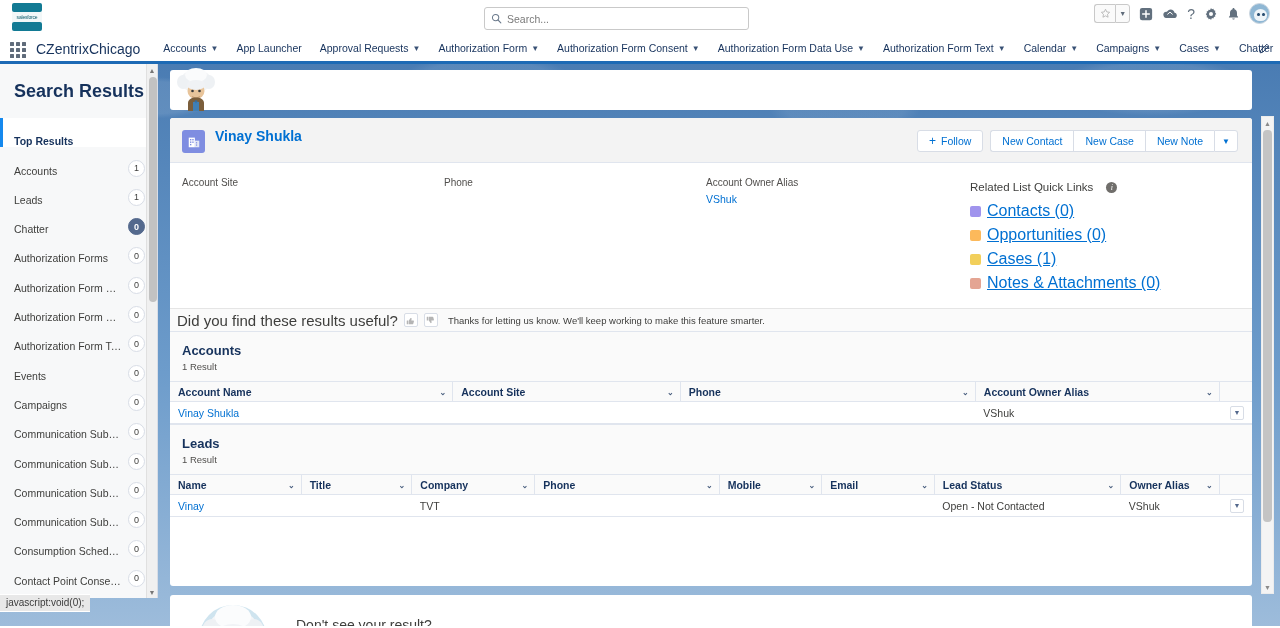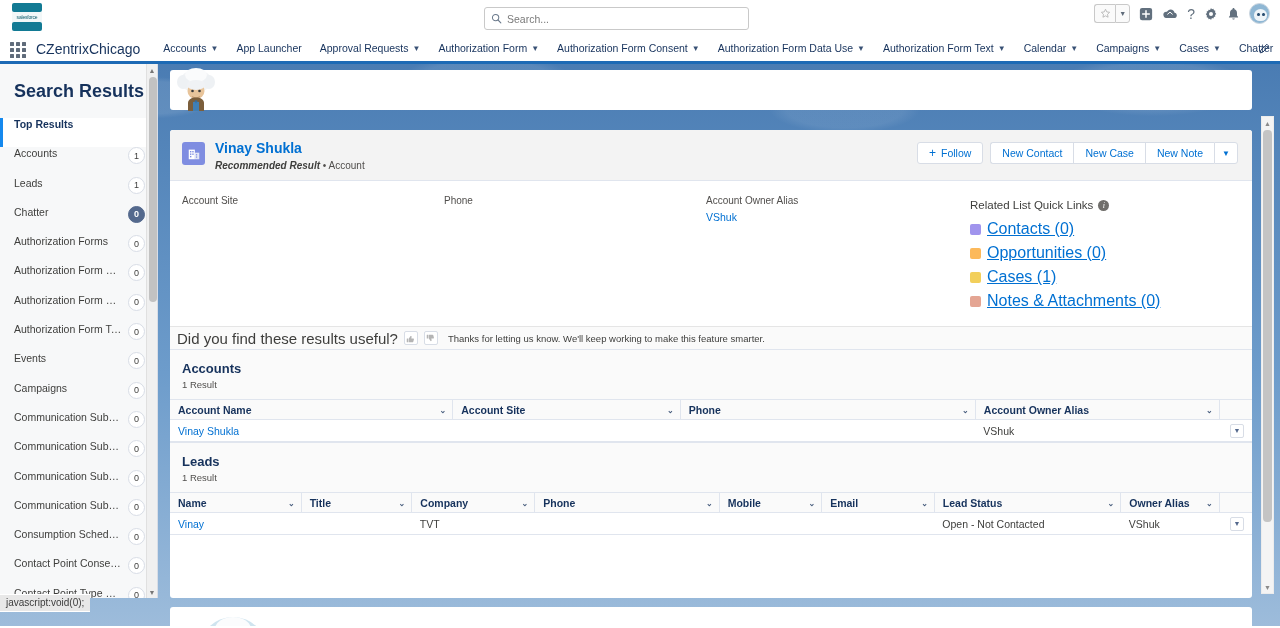--- a/index.html
+++ b/index.html
@@ -138,21 +138,21 @@
     position: relative; z-index: 2; margin-top: 0;
     border-right: 1px solid #d8dde6;
     display: flex; flex-direction: column;
   }
   .rs-title {
     font-size: 18px; font-weight: bold; color: #16325c;
     padding: 17px 0 16px 14px; background: #f7f8f9;
   }
   .rs-list { flex: 1; overflow: hidden; background: #f7f8f9; }
   .rs-item {
-    height: 29.3px; display: flex; align-items: flex-start;
+    height: 29.3px; display: flex; align-items: flex-end;
     padding: 0 12px 0 14px; font-size: 10.5px; color: #3e3e3c;
     position: relative; cursor: pointer;
   }
   .rs-item.active {
     background: #ffffff; color: #16325c; font-weight: bold;
     border-left: 3px solid #1589ee; padding-left: 11px;
   }
   .rs-label { flex: 1; white-space: nowrap; overflow: hidden; text-overflow: ellipsis; }
   .rs-badge {
     min-width: 17px; height: 17px; border-radius: 9px;
@@ -187,21 +187,21 @@
   
   .top-banner {
     height: 40px; background: #ffffff; border-radius: 3px;
     margin-right: 28px; position: relative;
   }
   .einstein-top {
     position: absolute; left: 5px; bottom: -1px; width: 42px; height: 44px;
   }
 
   .content-card {
-    background: #ffffff; margin-top: 20px; margin-right: 28px;
+    background: #ffffff; margin-top: 8px; margin-right: 28px;
     border-radius: 3px; overflow: hidden; height: 468px;
   }
 
   
   .rec-header {
     background: #f3f3f3; border-bottom: 1px solid #e0e5ee;
     padding: 10px 14px 9px 12px; display: flex; align-items: flex-start;
   }
   .rec-icon {
     width: 23px; height: 23px; border-radius: 3px; background: #7f8de1;
@@ -230,21 +230,21 @@
   .btn-group .btn:last-child span { font-size: 8px; }
 
   
   .rec-body { display: flex; padding: 14px 14px 0 12px; min-height: 100px; }
   .rec-fields { flex: 1; display: flex; }
   .rec-field { width: 262px; }
   .rf-label { font-size: 10px; color: #514f4d; }
   .rf-value { font-size: 10.5px; color: #0070d2; margin-top: 5px; cursor: pointer; }
   .quick-links { width: 268px; padding-top: 4px; }
   .ql-title {
-    font-size: 11.5px; color: #3e3e3c; display: flex; align-items: center; gap: 5px;
+    font-size: 11.5px; color: #3e3e3c; display: flex; align-items: center; gap: 13px;
     margin-bottom: 9px;
   }
   .info-dot {
     width: 11px; height: 11px; border-radius: 50%; background: #706e6b;
     color: #fff; font-size: 8px; display: flex; align-items: center;
     justify-content: center; font-style: italic; font-family: "Liberation Serif", serif;
   }
   .ql-row { display: flex; align-items: center; gap: 6px; margin-bottom: 6px; }
   .ql-ico { width: 11px; height: 11px; border-radius: 2px; flex: 0 0 auto; }
   .ql-link { font-size: 16px; color: #0070d2; text-decoration: underline; cursor: pointer; }
@@ -571,21 +571,20 @@
             <rect x="6" y="4.6" width="1.6" height="1.6" fill="#7f8de1"></rect>
             <rect x="3.4" y="7.4" width="1.6" height="1.6" fill="#7f8de1"></rect>
             <rect x="6" y="7.4" width="1.6" height="1.6" fill="#7f8de1"></rect>
             <rect x="3.4" y="10.2" width="1.6" height="1.6" fill="#7f8de1"></rect>
             <rect x="10.2" y="8.2" width="1.4" height="1.4" fill="#7f8de1"></rect>
             <rect x="10.2" y="10.8" width="1.4" height="1.4" fill="#7f8de1"></rect>
           </svg>
         </div>
         <div class="rec-title-wrap">
           <div class="rec-title">Vinay Shukla</div>
-          <div class="rec-sub"><i>Recommended Result</i><span> • Account</span></div>
         </div>
         <div class="rec-actions">
           <div class="btn">
             <span class="plus">+</span>
             <span>Follow</span>
           </div>
           <div class="btn-group">
             <div class="btn">
               <span>New Contact</span>
             </div>

